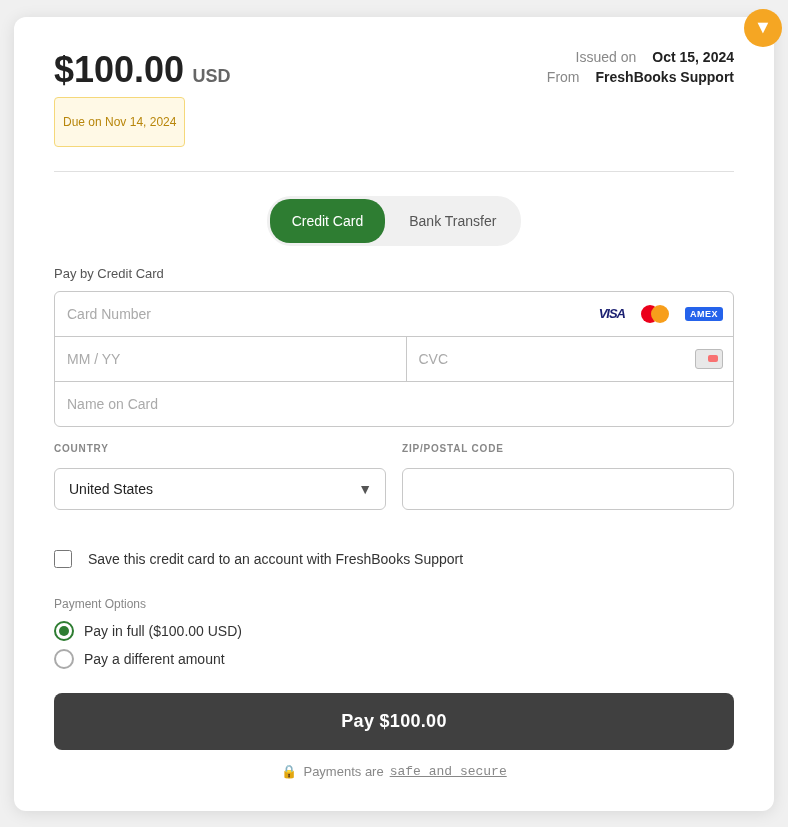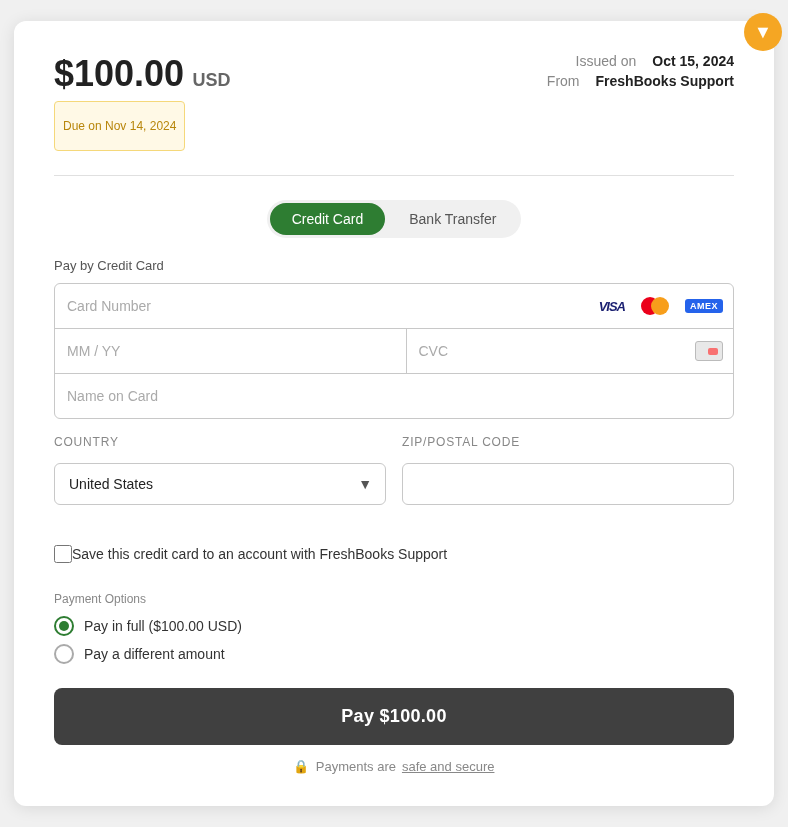--- a/index.html
+++ b/index.html
@@ -93,21 +93,21 @@
       margin-bottom: 20px;
     }
     .tab-group {
       display: flex;
       background: #f0f0f0;
       border-radius: 24px;
       padding: 3px;
       gap: 2px;
     }
     .tab-btn {
-      padding: 8px 22px;
+      padding: 14px 22px;
       border-radius: 20px;
       border: none;
       font-size: 14px;
       font-weight: 500;
       cursor: pointer;
       transition: background 0.2s;
     }
     .tab-btn.active {
       background: #2e7d32;
       color: #fff;
@@ -218,22 +218,22 @@
       display: flex;
       gap: 16px;
       margin-bottom: 24px;
     }
     .field-group {
       flex: 1;
       display: flex;
       flex-direction: column;
     }
     .field-group-label {
-      font-size: 12px;
-      font-weight: 400;
+      font-size: 10px;
+      font-weight: 700;
       color: #888;
       letter-spacing: 0.8px;
       margin-bottom: 14px;
       text-transform: uppercase;
     }
     .field-select, .field-text-input {
       padding: 12px 14px;
       border: 1px solid #c8c8c8;
       border-radius: 6px;
       font-size: 14px;
@@ -254,21 +254,21 @@
       pointer-events: none;
       color: #555;
       font-size: 14px;
     }
     
     .spacer { height: 16px; }
     
     .save-row {
       display: flex;
       align-items: center;
-      gap: 0;
+      gap: 16px;
       margin-bottom: 29px;
     }
     .save-checkbox {
       width: 18px; height: 18px;
       border: 2px solid #bbb;
       border-radius: 3px;
       cursor: pointer;
       background: #fff;
       flex-shrink: 0;
     }
@@ -335,20 +335,21 @@
       display: flex;
       align-items: center;
       justify-content: center;
       gap: 6px;
       color: #888;
       font-size: 13px;
     }
     .secure-link {
       color: #888;
       text-decoration: underline;
+      font-family: Liberation Mono, monospace;
     }
     .lock-icon {
       font-size: 13px;
     }
   </style>
 </head>
 <body>
 
 <div class="card">
   <div class="top-right-icon">

